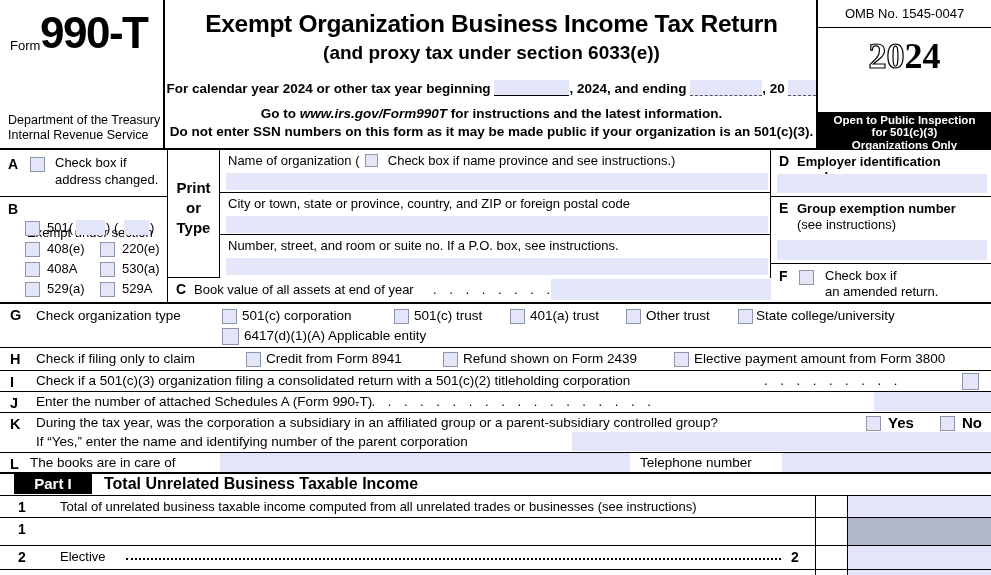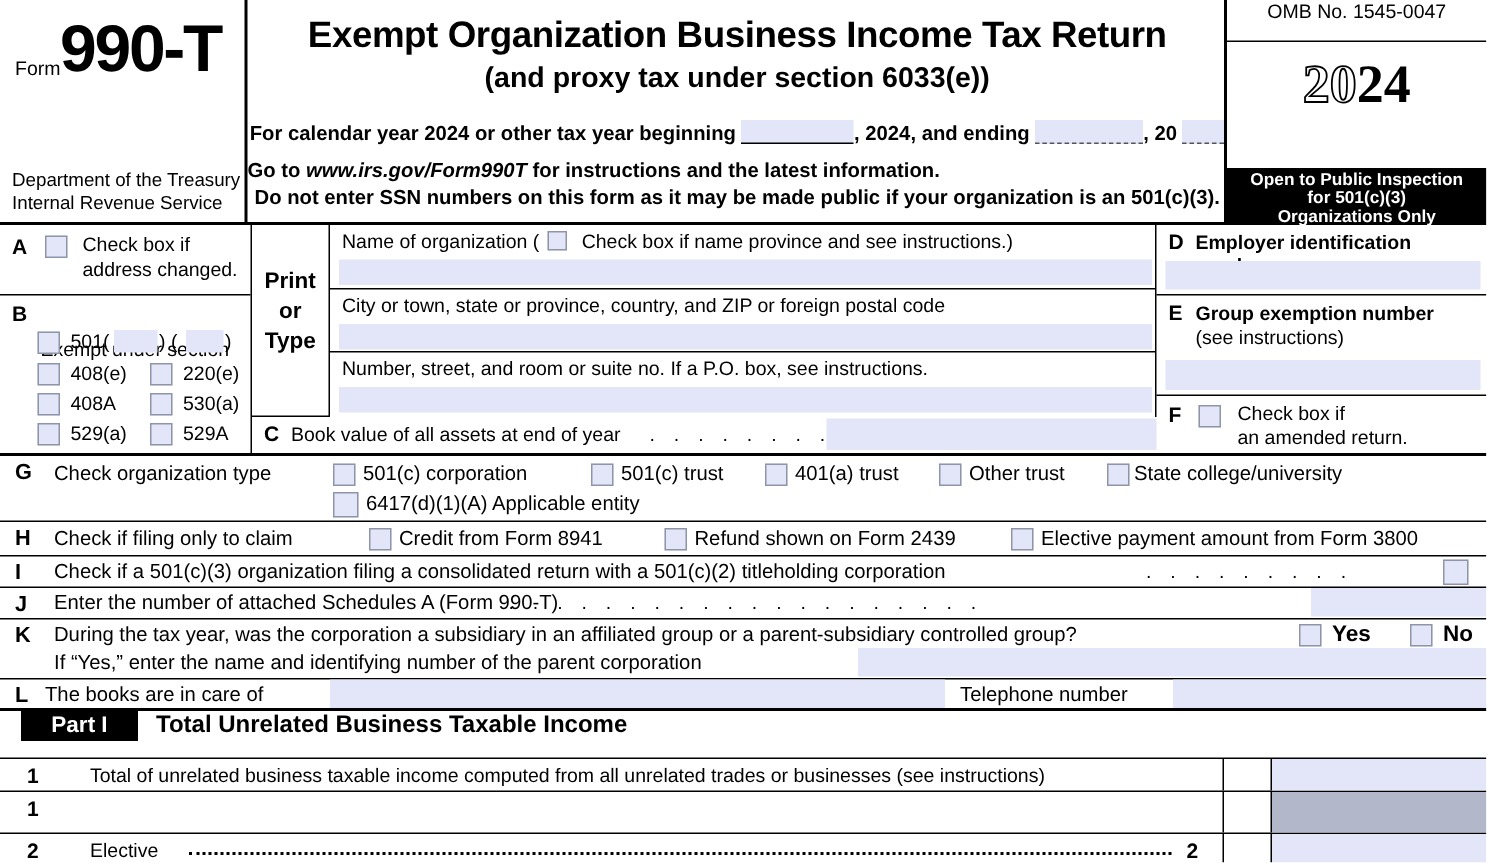--- a/index.html
+++ b/index.html
@@ -68,35 +68,35 @@
   }
   .ul-dot{
     display:inline-block;width:72px;height:15px;background:#e2e6f8;
     border-bottom:1.3px dashed #555;vertical-align:-3px;
   }
   .ul-dot2{
     display:inline-block;width:28px;height:15px;background:#e2e6f8;
     border-bottom:1.3px dashed #555;vertical-align:-3px;
   }
   .goto{
-    position:absolute;top:106px;left:0;width:653px;
+    position:absolute;top:106px;left:0;width:653px;text-align:center;
     font-size:13.5px;font-weight:bold;
   }
   .goto i{font-style:italic;}
   .nossn{
     position:absolute;top:124px;left:0;width:653px;text-align:center;
     font-size:13.5px;font-weight:bold;
   }
   .hdr-right{
     position:absolute;left:818px;top:0;width:173px;height:148px;
   }
   .omb{
     position:absolute;top:0;left:0;width:173px;height:28px;
     border-bottom:1px solid #000;box-sizing:border-box;
-    font-size:13px;text-align:center;padding-top:0;
+    font-size:13px;text-align:center;padding-top:6px;
   }
   .yearbox{
     position:absolute;top:28px;left:0;width:173px;height:84px;
     text-align:center;
   }
   .ybig{
     font-size:36px;font-weight:bold;letter-spacing:0px;line-height:56px;font-family:Liberation Serif, serif;
   }
   .yhollow{
     color:#fff;
@@ -149,21 +149,21 @@
   .rE{position:relative;height:67px;border-bottom:1.5px solid #000;box-sizing:border-box;}
   .rF{position:relative;height:37px;}
   .dots{letter-spacing:4.5px;font-size:13px;}
 
   
   .srow{position:relative;border-bottom:1.5px solid #000;box-sizing:border-box;font-size:13.5px;}
   .srow .ltr{position:absolute;left:10px;top:3px;font-weight:bold;font-size:14.5px;}
 
   
   .partbar{
-    position:relative;height:32px;border-bottom:1.5px solid #000;
+    position:relative;height:22px;border-bottom:1.5px solid #000;
     box-sizing:border-box;
   }
   .parttag{
     position:absolute;left:14px;top:0px;width:78px;height:20px;
     background:#000;color:#fff;font-weight:bold;font-size:15px;
     text-align:center;line-height:20px;
   }
   .parttitle{
     position:absolute;left:104px;top:1px;font-weight:bold;font-size:16px;
   }

